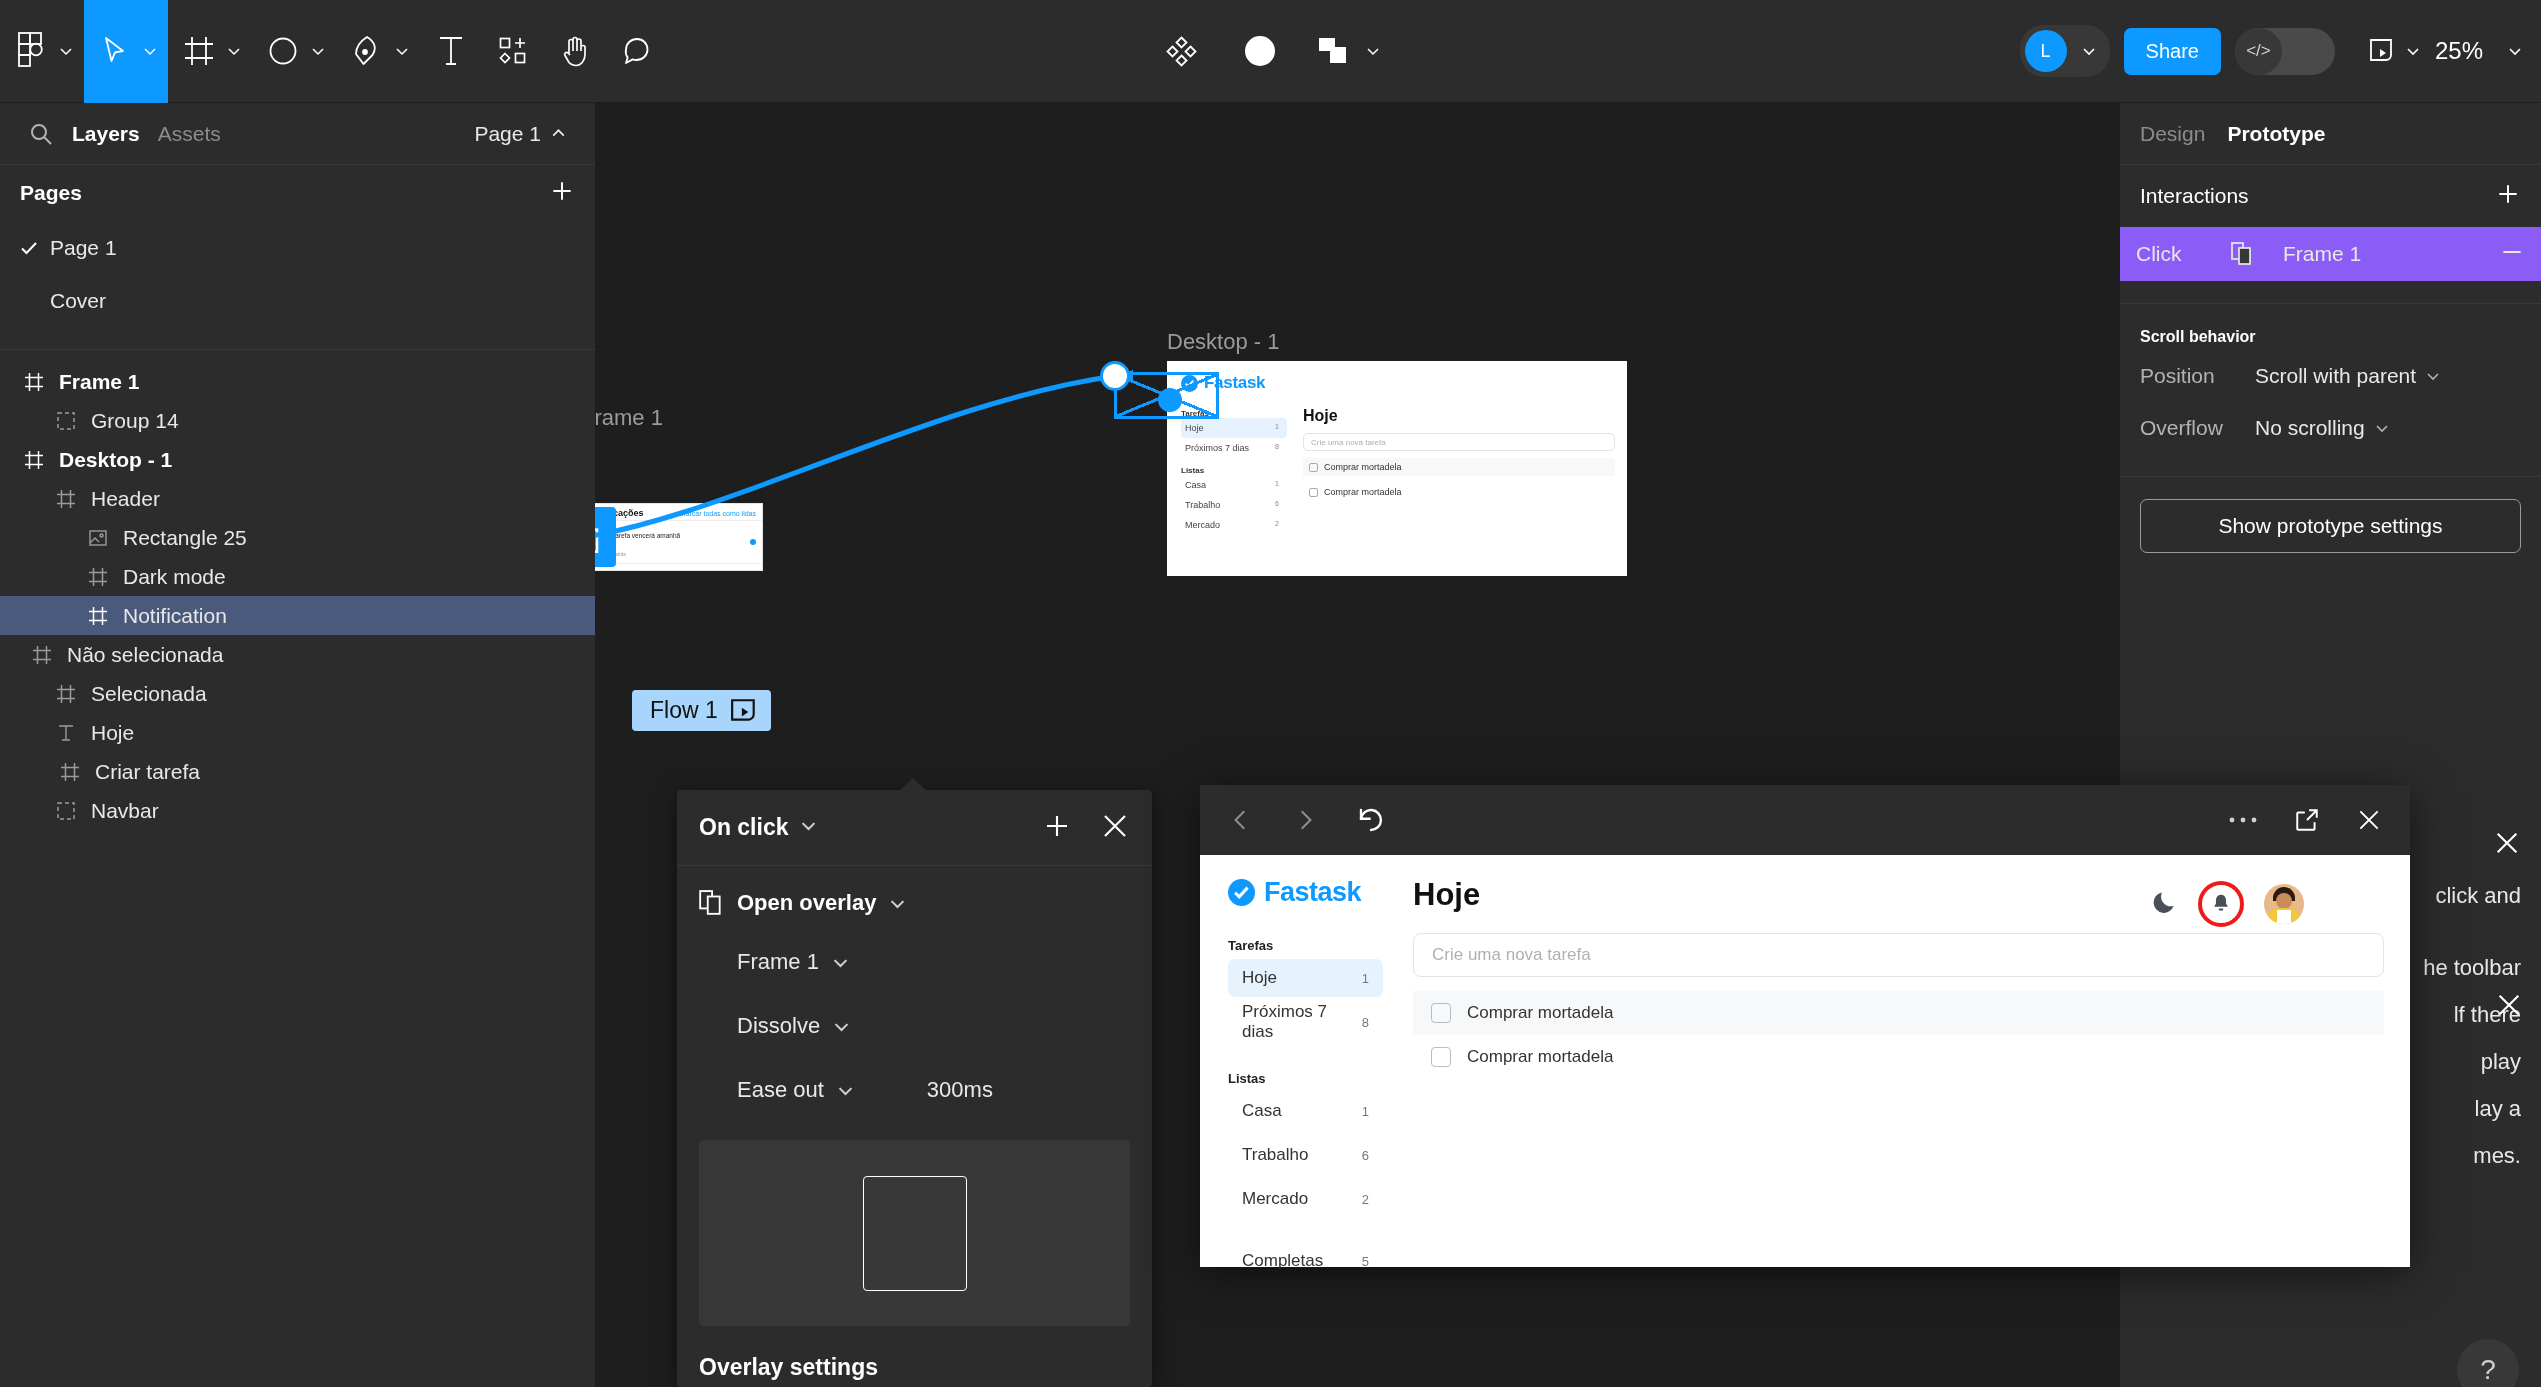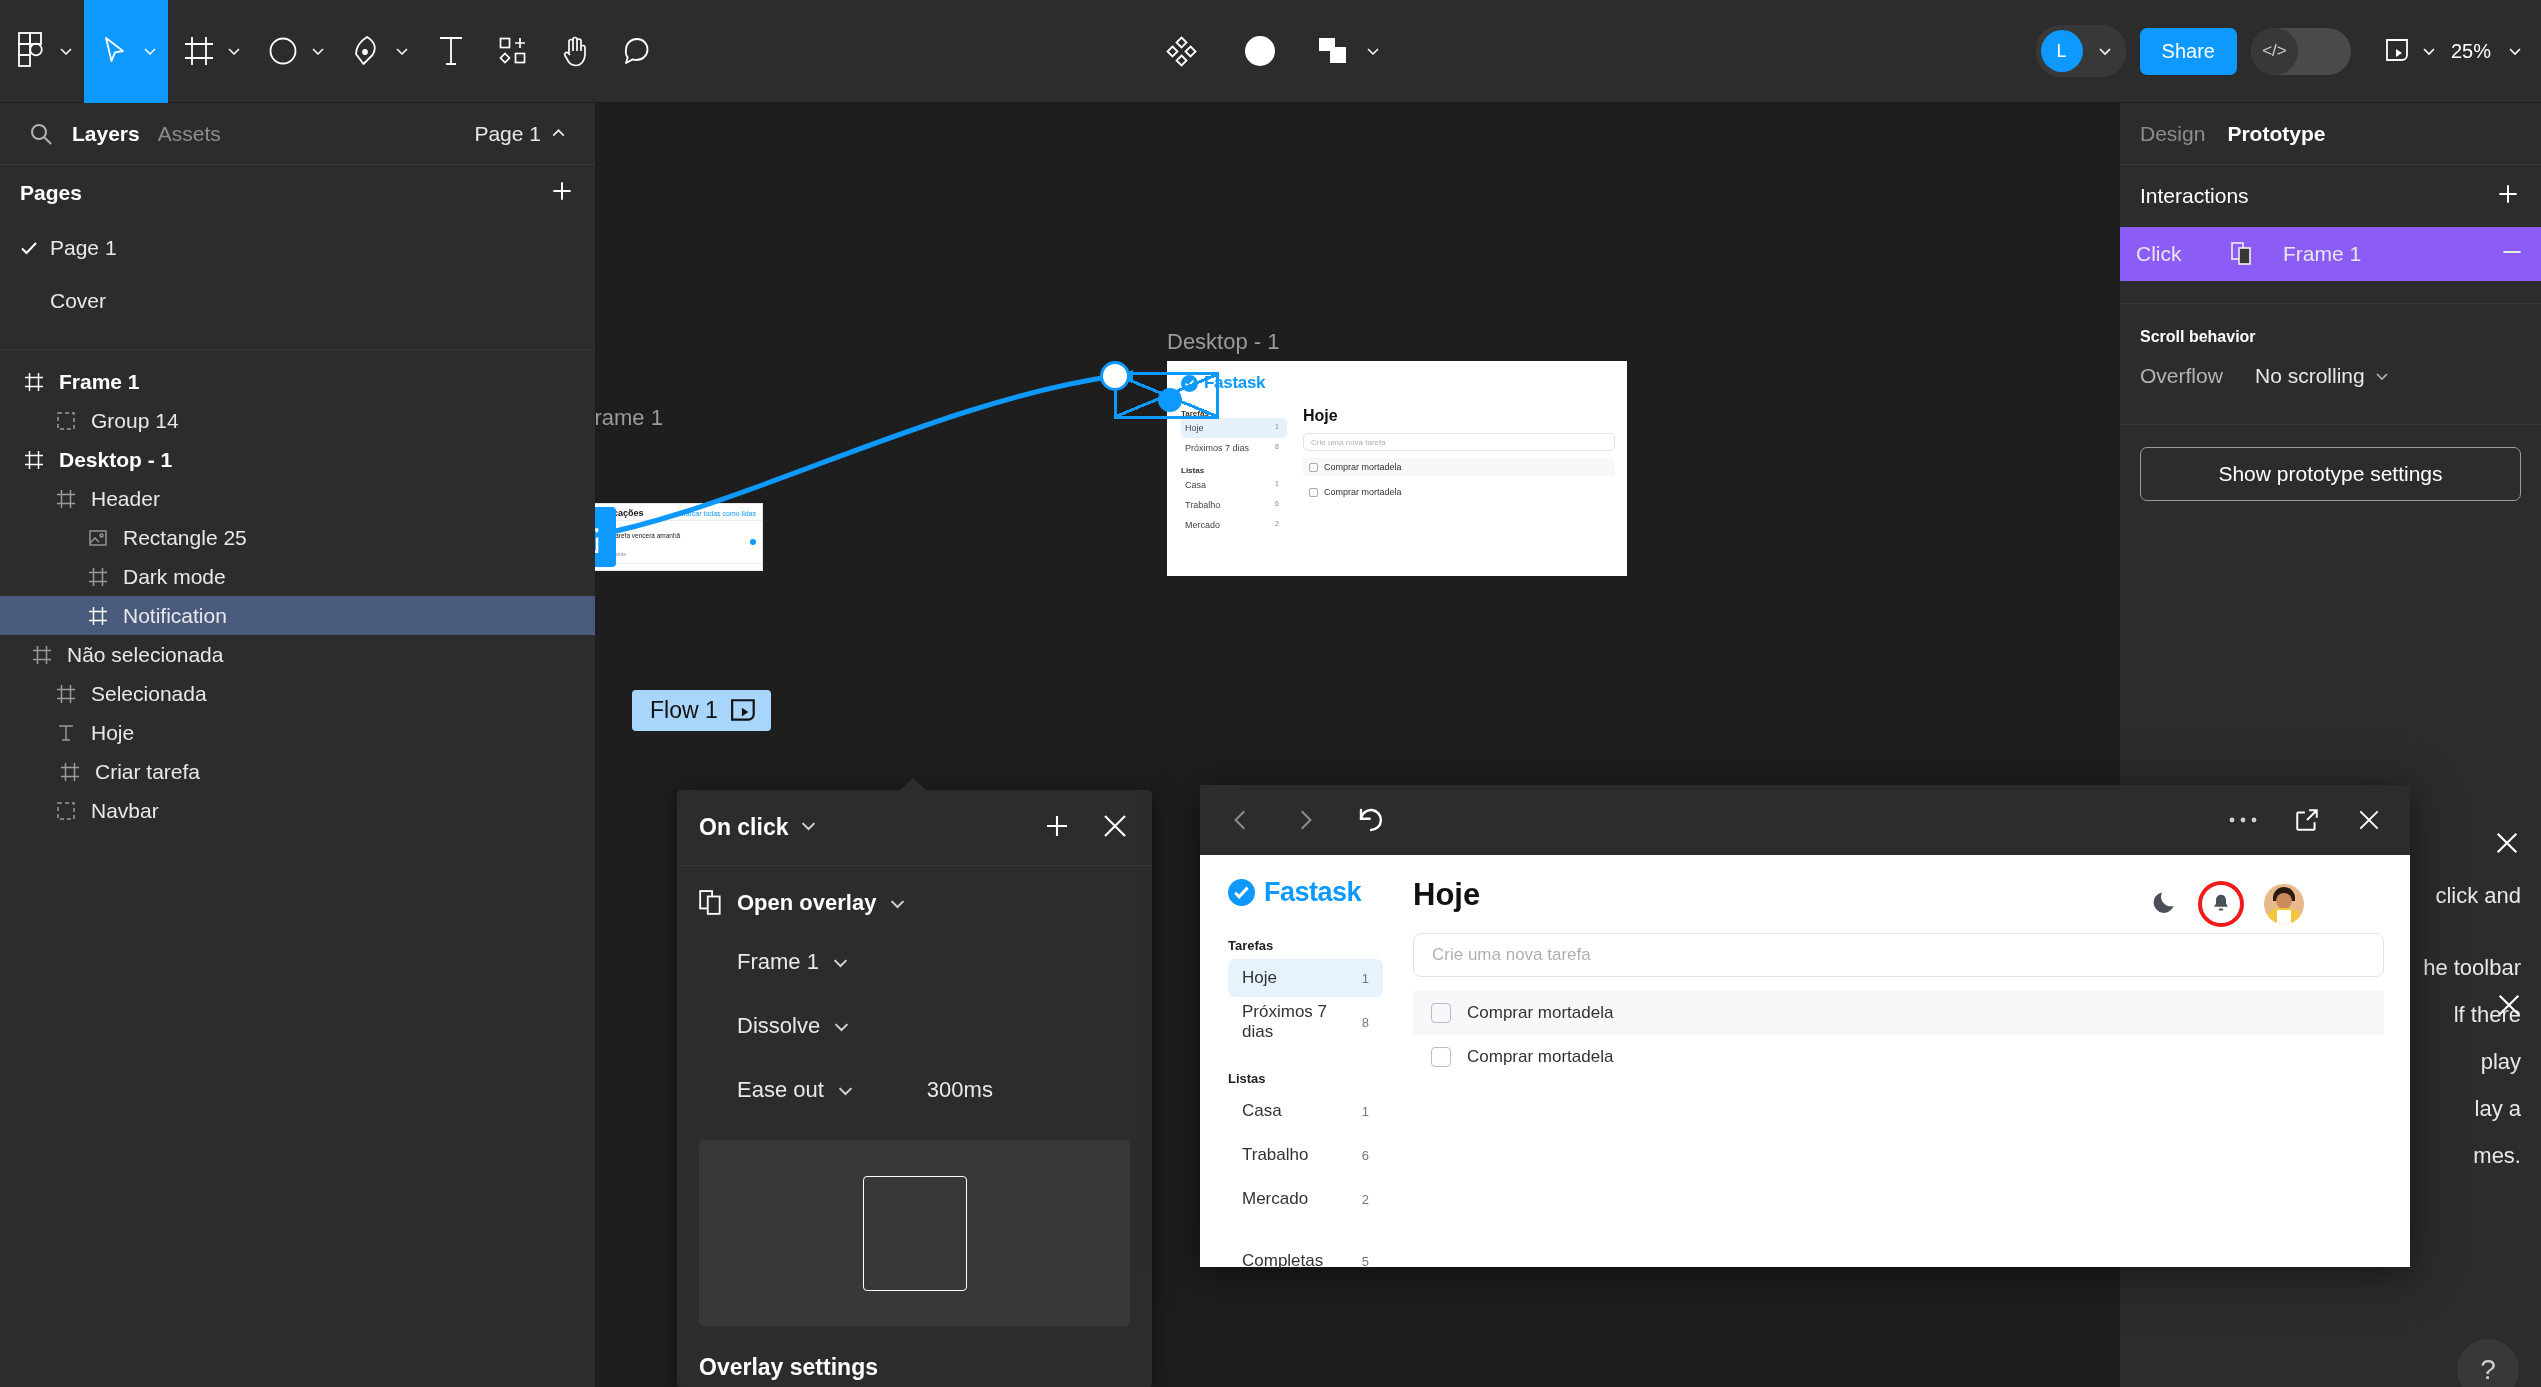--- a/index.html
+++ b/index.html
@@ -50,21 +50,21 @@
   }
   .dev-toggle {
     width: 100px; height: 47px; border-radius: 24px; background: #4a4a4a;
     display: flex; align-items: center; cursor: pointer; position: relative;
   }
   .dev-knob {
     width: 47px; height: 47px; border-radius: 50%; background: #383838;
     display: flex; align-items: center; justify-content: center; color: #d0d0d0; font-size: 17px;
   }
   .present-wrap { display: flex; align-items: center; gap: 4px; cursor: pointer; color: #fff; margin-left: 20px; }
-  .zoom-wrap { display: flex; align-items: center; gap: 10px; cursor: pointer; color: #fff; font-size: 20px; }
+  .zoom-wrap { display: flex; align-items: center; gap: 18px; cursor: pointer; color: #fff; font-size: 24px; }
 
   
   .left-panel {
     position: absolute; top: 103px; left: 0; width: 595px; height: 1284px;
     background: #2c2c2c; z-index: 30; overflow: hidden;
   }
   .lp-tabs {
     display: flex; align-items: center; height: 62px; padding: 0 28px; gap: 18px;
     border-bottom: 1px solid #383838;
   }
@@ -726,20 +726,29 @@
         <svg width="26" height="26" viewBox="0 0 24 24" fill="none" stroke="#e8e8e8" stroke-width="1.8">
             <path d="M4 12h16"></path>
           </svg>
       </span>
     </div>
 
     <div class="rp-sep"></div>
     <div class="rp-sub-head">Scroll behavior</div>
 
     <div class="prop-row">
+      <span class="prop-label">Position</span>
+      <span class="prop-value">
+        <span>Scroll with parent</span>
+        <svg width="16" height="16" viewBox="0 0 16 16" fill="none" stroke="#b3b3b3" stroke-width="1.6">
+            <path d="M3 6l5 5 5-5"></path>
+          </svg>
+      </span>
+    </div>
+    <div class="prop-row">
       <span class="prop-label">Overflow</span>
       <span class="prop-value">
         <span>No scrolling</span>
         <svg width="16" height="16" viewBox="0 0 16 16" fill="none" stroke="#b3b3b3" stroke-width="1.6">
             <path d="M3 6l5 5 5-5"></path>
           </svg>
       </span>
     </div>
 
     <div class="rp-sep"></div>

